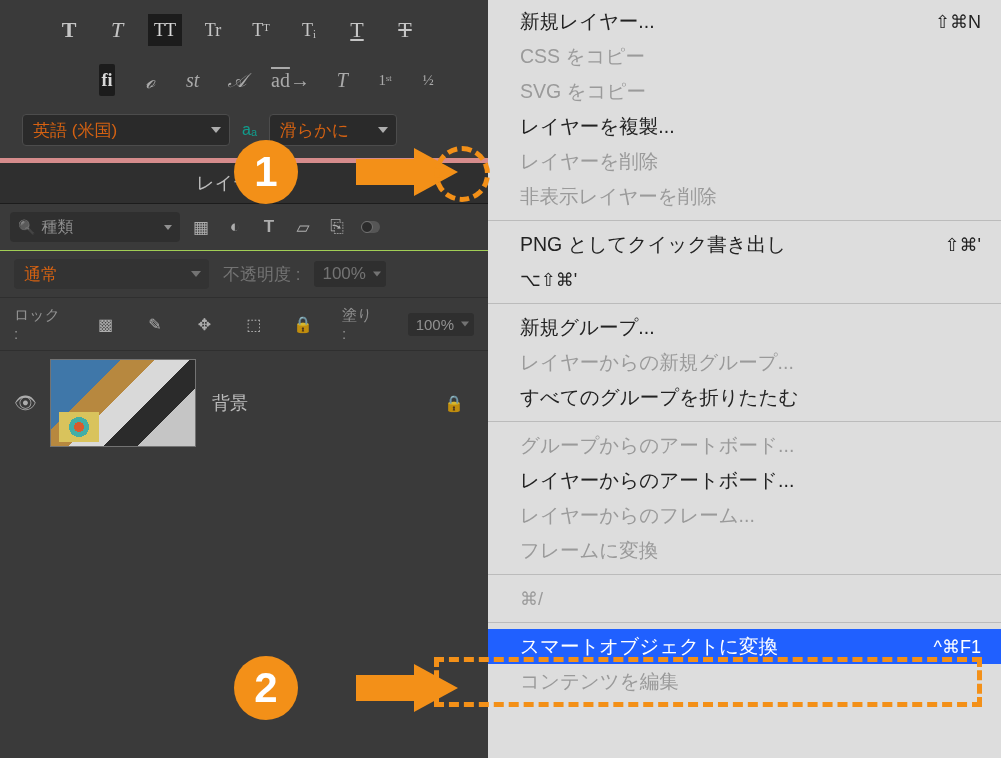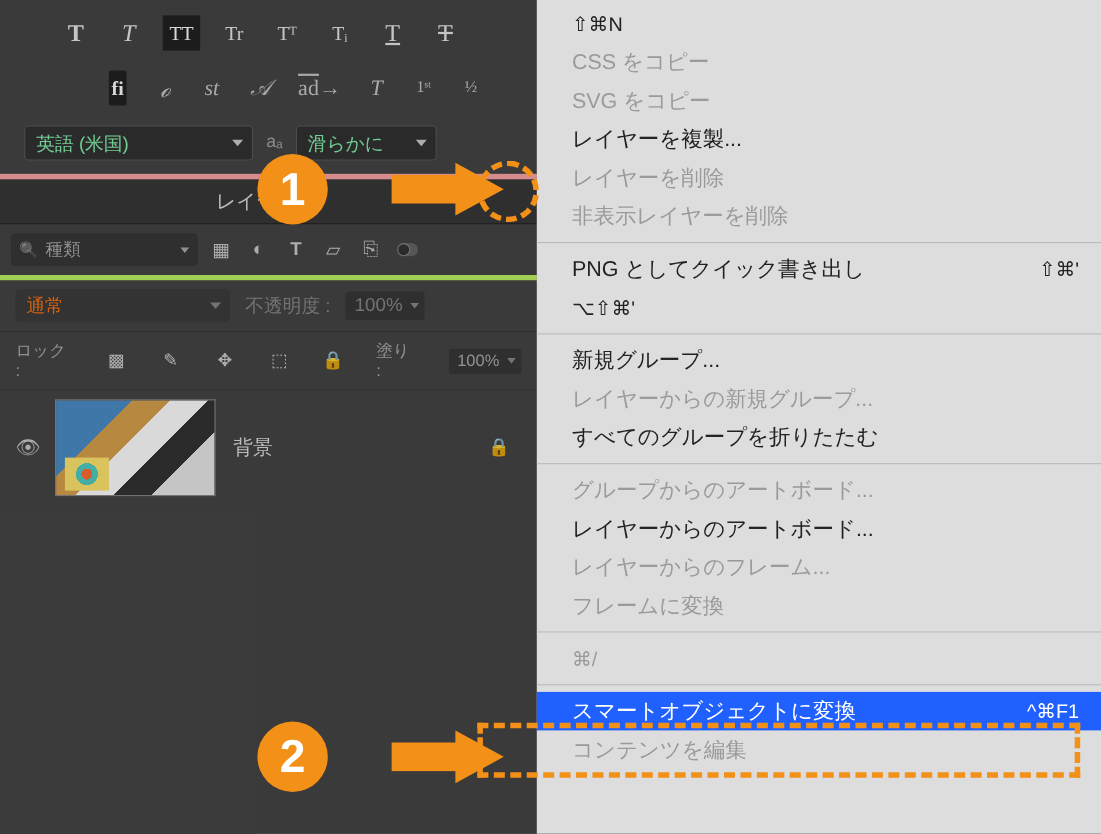--- a/index.html
+++ b/index.html
@@ -66,41 +66,41 @@
     
     .lang-row {
       display: flex;
       align-items: center;
       gap: 12px;
       padding: 6px 22px 12px 22px;
     }
     .lang-select {
       background: #323232;
       border: 1px solid #5a5a5a;
-      color: #86efac;
+      color: #f97316;
       font-size: 17px;
       padding: 4px 28px 4px 10px;
       border-radius: 4px;
       display: flex;
       align-items: center;
       position: relative;
       height: 32px;
     }
     .lang-select::after {
       content: '';
       position: absolute;
       right: 8px;
       top: 50%;
       transform: translateY(-50%);
       width: 0; height: 0;
       border-left: 5px solid transparent;
       border-right: 5px solid transparent;
       border-top: 6px solid #ccc;
     }
-    .aa-label { color: #a3a3a3; font-size: 16px; }
+    .aa-label { color: #14b8a6; font-size: 16px; }
 
     
     .layers-header {
       background: #383838;
       color: #ddd;
       font-size: 18px;
       padding: 10px 18px;
       border-top: 5px solid #fca5a5;
       border-bottom: 1px solid #222;
       display: flex;
@@ -117,21 +117,21 @@
     }
     .hamburger span { height: 2px; background: #aaa; width: 100%; }
 
     
     .filter-row {
       display: flex;
       align-items: center;
       padding: 8px 10px;
       gap: 8px;
       background: #454545;
-      border-bottom: 5px solid #bef264;
+      border-bottom: 1px solid #bef264;
     }
     .search-input {
       background: #383838;
       color: #aaa;
       font-size: 16px;
       padding: 4px 8px;
       border-radius: 4px;
       width: 170px;
       height: 30px;
       display: flex;
@@ -461,20 +461,21 @@
     <span class="layer-name">背景</span>
     <span class="lock-indicator">🔒</span>
   </div>
 
 </div>
 
 <div class="dim-overlay"></div>
 
 <div class="context-menu" id="context-menu">
     <div class="menu-item">
+      <span>新規レイヤー...</span>
       <span class="menu-shortcut">⇧⌘N</span>
     </div>
     <div class="menu-item disabled">
       <span>CSS をコピー</span>
     </div>
     <div class="menu-item disabled">
       <span>SVG をコピー</span>
     </div>
     <div class="menu-item">
       <span>レイヤーを複製...</span>

